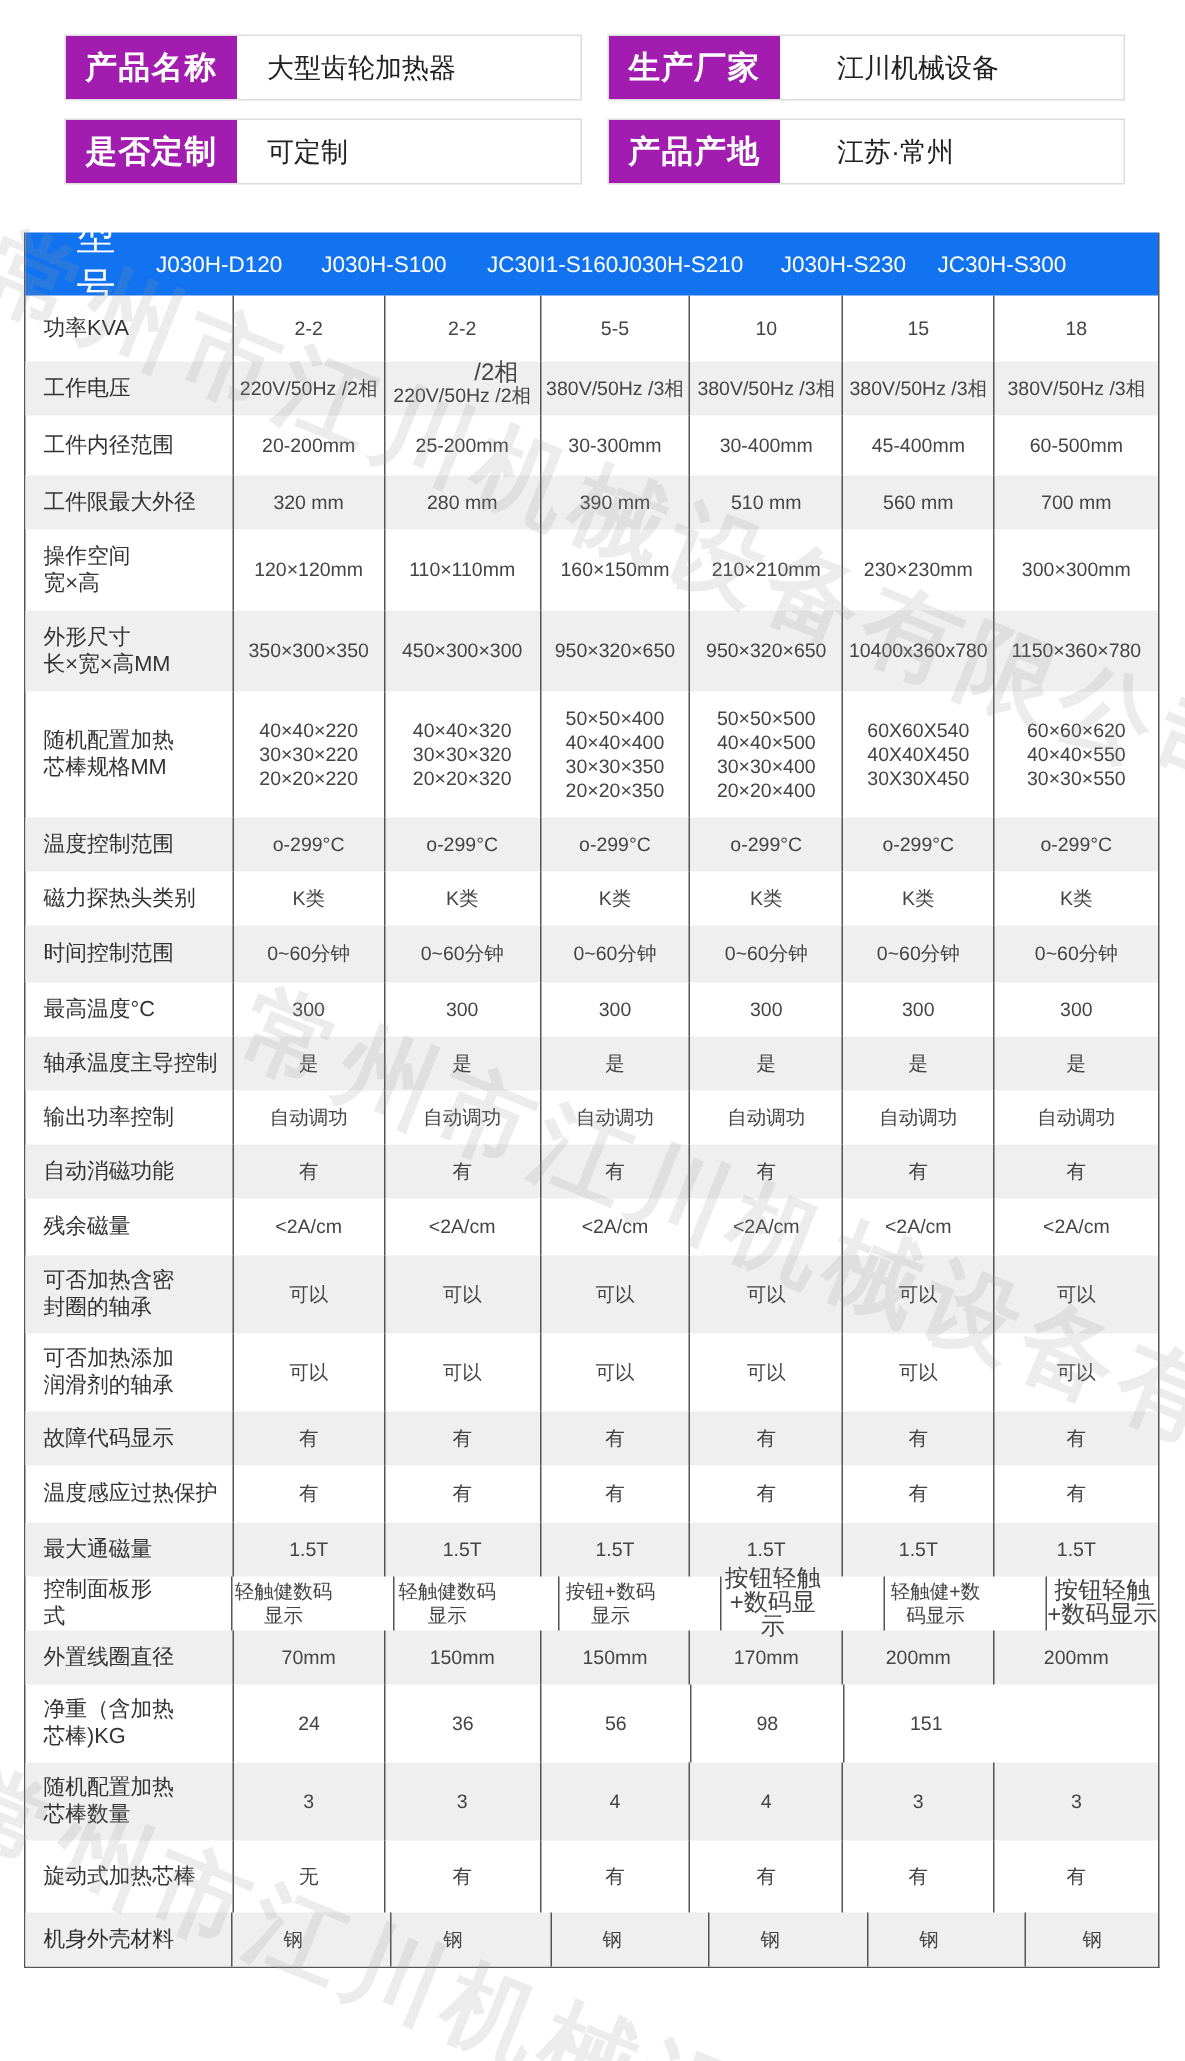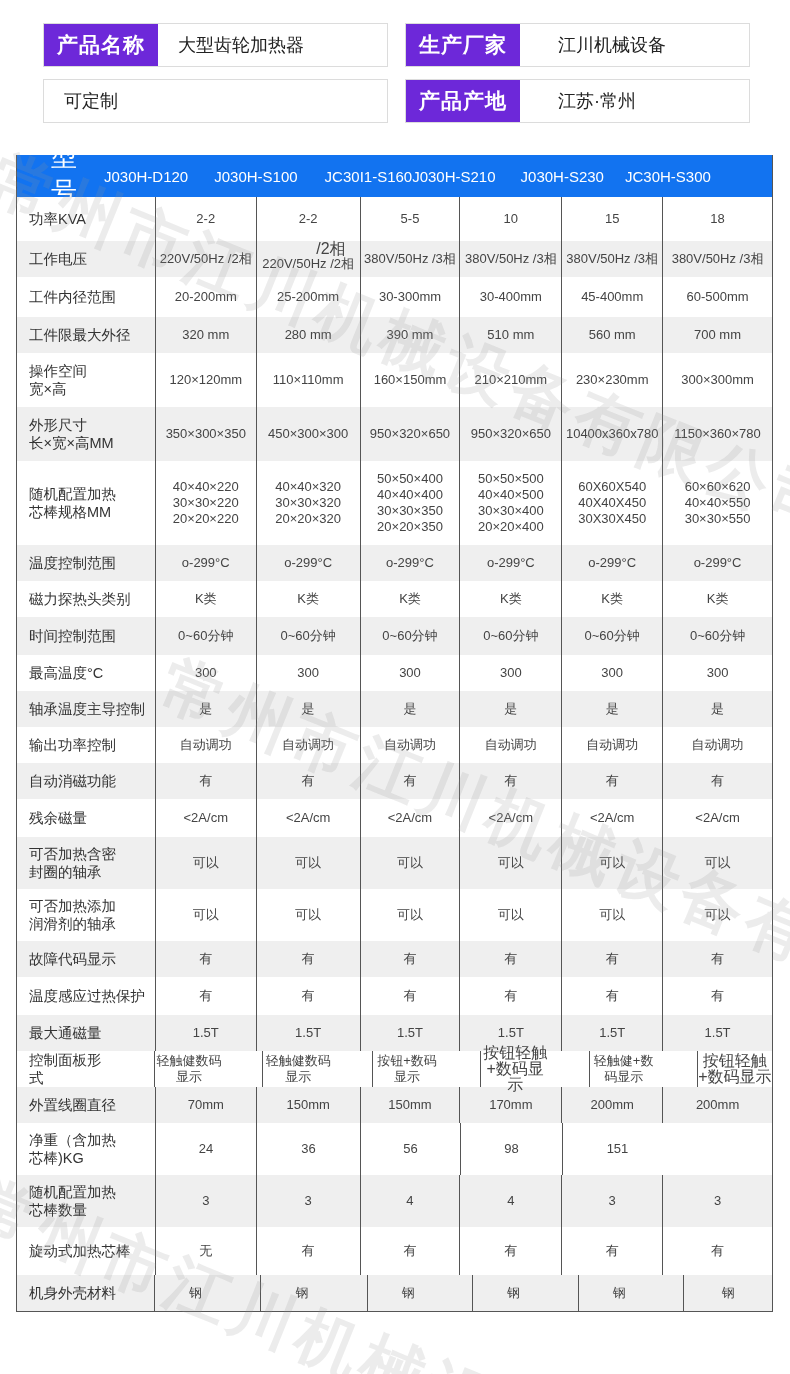--- a/index.html
+++ b/index.html
@@ -1,20 +1,20 @@
 <!DOCTYPE html>
 <html><head>
   <meta charset="utf-8">
   <style>
     * { box-sizing: border-box; margin: 0; padding: 0; }
     html, body { width: 790px; height: 1374px; background: #ffffff; overflow: hidden; }
     body { position: relative; font-family: "Liberation Sans", "DejaVu Sans", sans-serif; color: #333; }
 
     .info-card { position: absolute; height: 44px; display: flex; border: 1px solid #dcdcdc; background: #fff; }
-    .info-card .lbl { width: 114px; background: #6d28d9; color: #fff; font-size: 21px; font-weight: bold;
+    .info-card .lbl { width: 114px; background: #a21caf; color: #fff; font-size: 21px; font-weight: bold;
       display: flex; align-items: center; justify-content: center; letter-spacing: 1px; }
     .info-card .val { flex: 1; display: flex; align-items: center; padding-left: 20px; font-size: 18px; color: #222; }
     .info-card.right .val { padding-left: 38px; }
 
     .spec { position: absolute; left: 16px; top: 155px; width: 757px; border: 1px solid #555; border-top: none; }
     .spec-head { height: 42px; background: #1273f0; display: flex; align-items: center; color: #fff; }
     .spec-head .title { font-size: 26px; padding-left: 34px; width: 80px; letter-spacing: 2px; margin-top: -4px; }
     .spec-head .model { font-size: 15px; flex: 0 0 auto; }
     .row { display: flex; border-top: 0; }
     .row.alt { background: #efefef; }
@@ -36,20 +36,21 @@
 
 <div class="info-card" style="left:43px; top:23px; width:345px;">
   <div class="lbl">产品名称</div>
   <div class="val">大型齿轮加热器</div>
 </div>
 <div class="info-card right" style="left:405px; top:23px; width:345px;">
   <div class="lbl">生产厂家</div>
   <div class="val">江川机械设备</div>
 </div>
 <div class="info-card" style="left:43px; top:79px; width:345px;">
+  <div class="lbl">是否定制</div>
   <div class="val">可定制</div>
 </div>
 <div class="info-card right" style="left:405px; top:79px; width:345px;">
   <div class="lbl">产品产地</div>
   <div class="val">江苏·常州</div>
 </div>
 
 <div class="spec">
   <div class="spec-head">
     <span class="title">型号</span>

